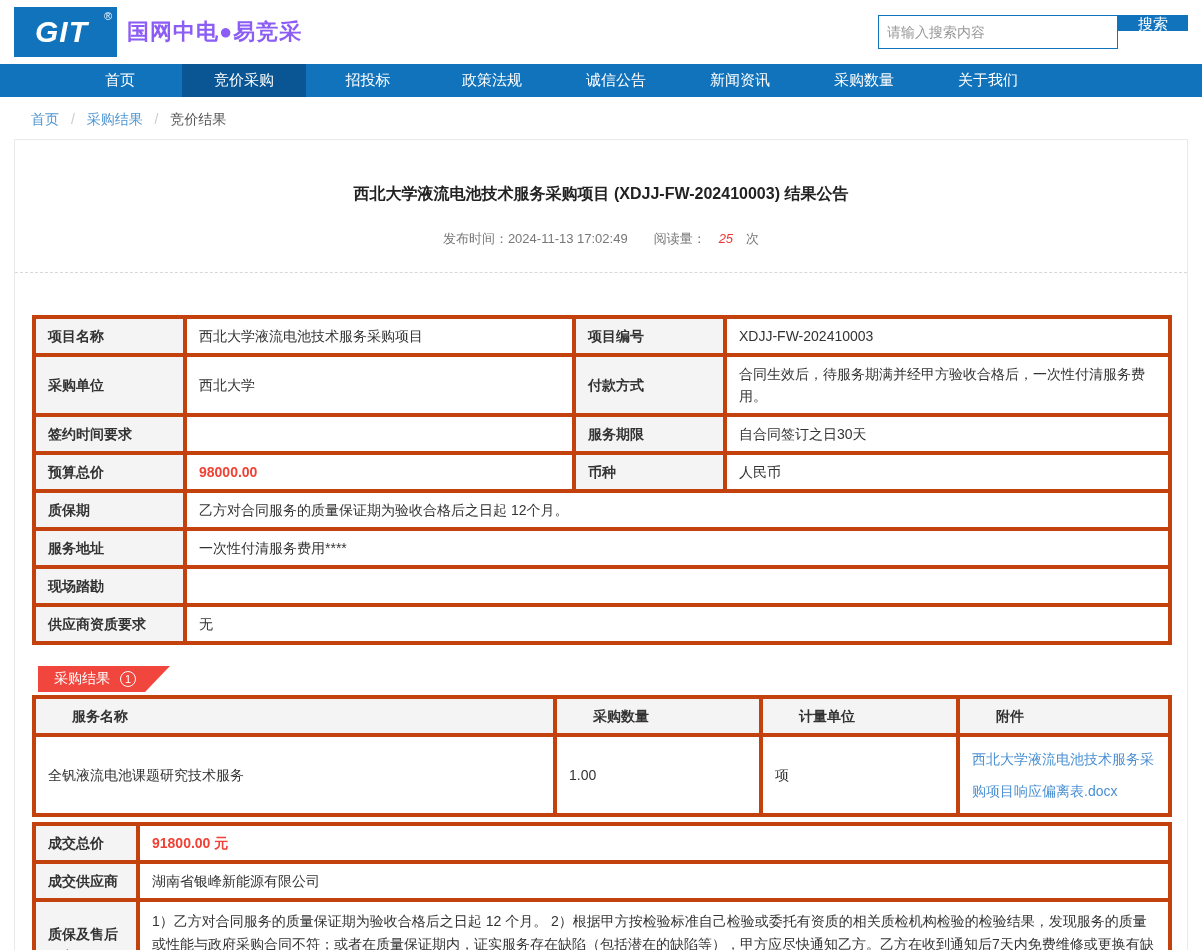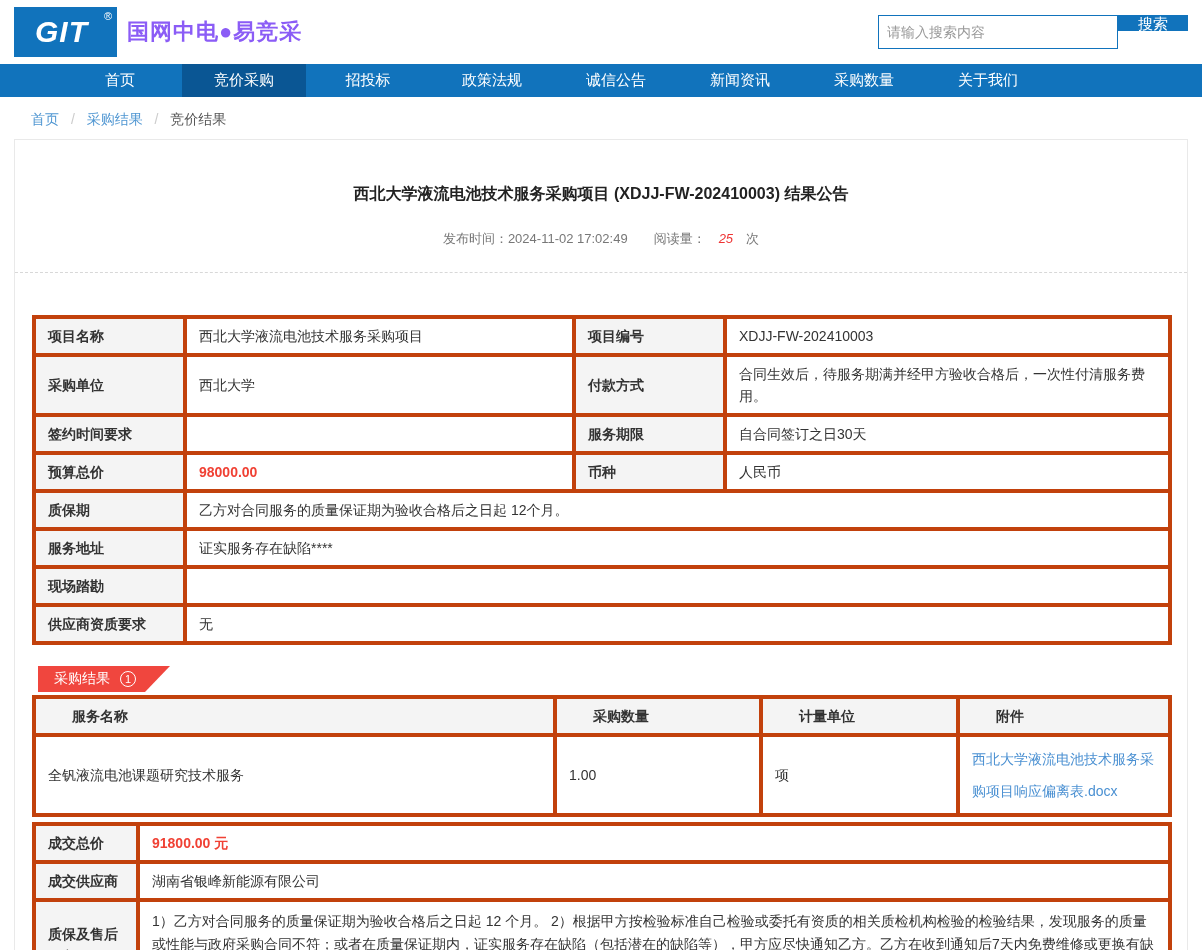--- a/index.html
+++ b/index.html
@@ -106,21 +106,21 @@
   <a>采购结果</a>
   <span class="crumb-sep">/</span>
   <span class="crumb-current">竞价结果</span>
 </div>
 
 <main class="card">
 
   <h1 class="article-title">西北大学液流电池技术服务采购项目 (XDJJ-FW-202410003) 结果公告</h1>
 
   <div class="article-meta">
-    <span>发布时间：</span><span>2024-11-02 17:02:49</span><span class="meta-gap"></span><span>阅读量：</span><span class="views-count">25</span><span>次</span>
+    <span>发布时间：</span><span>2024-11-13 17:02:49</span><span class="meta-gap"></span><span>阅读量：</span><span class="views-count">25</span><span>次</span>
   </div>
 
   <div class="dashed-divider"></div>
 
   
   <table class="info-table">
     <colgroup>
         <col class="c-label">
         <col class="c-val1">
         <col class="c-label2">
@@ -150,21 +150,21 @@
       <td class="red">98000.00</td>
       <td class="label">币种</td>
       <td>人民币</td>
     </tr>
     <tr class="h34">
       <td class="label">质保期</td>
       <td colspan="3">乙方对合同服务的质量保证期为验收合格后之日起 12个月。</td>
     </tr>
     <tr class="h34">
       <td class="label">服务地址</td>
-      <td colspan="3">证实服务存在缺陷****</td>
+      <td colspan="3">一次性付清服务费用****</td>
     </tr>
     <tr class="h34">
       <td class="label">现场踏勘</td>
       <td colspan="3"></td>
     </tr>
     <tr class="h34">
       <td class="label">供应商资质要求</td>
       <td colspan="3">无</td>
     </tr>
   </tbody>

